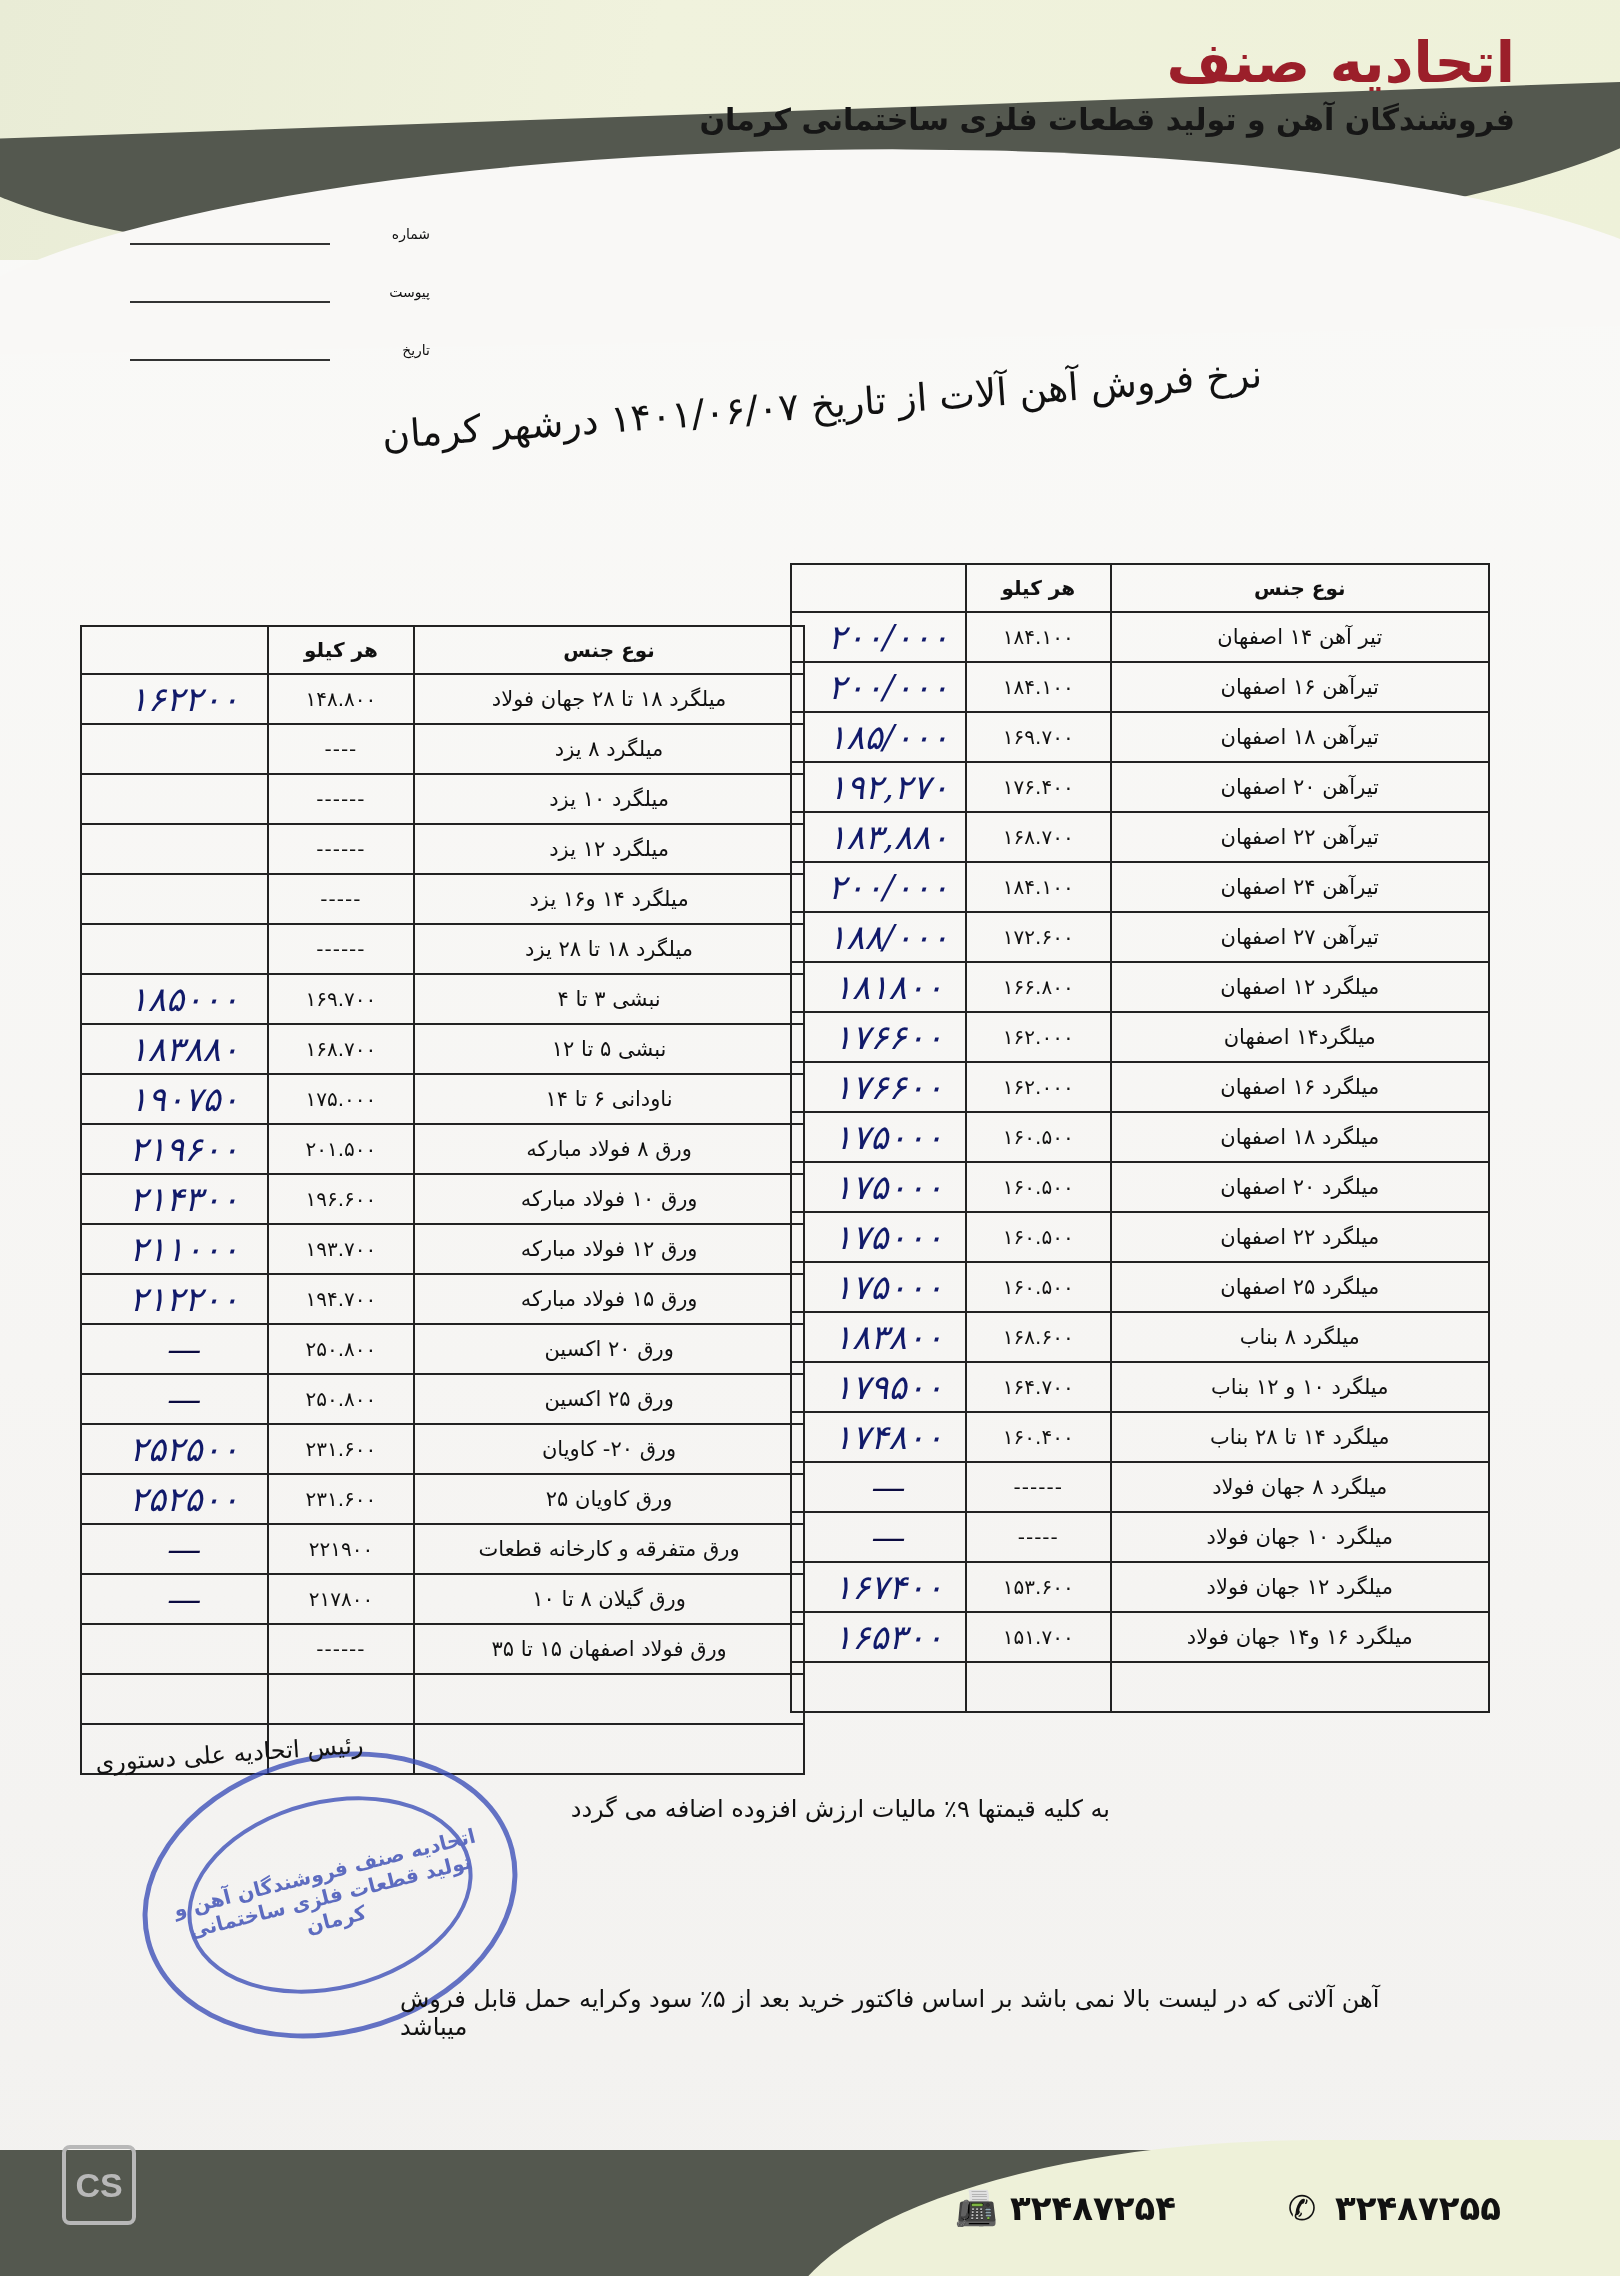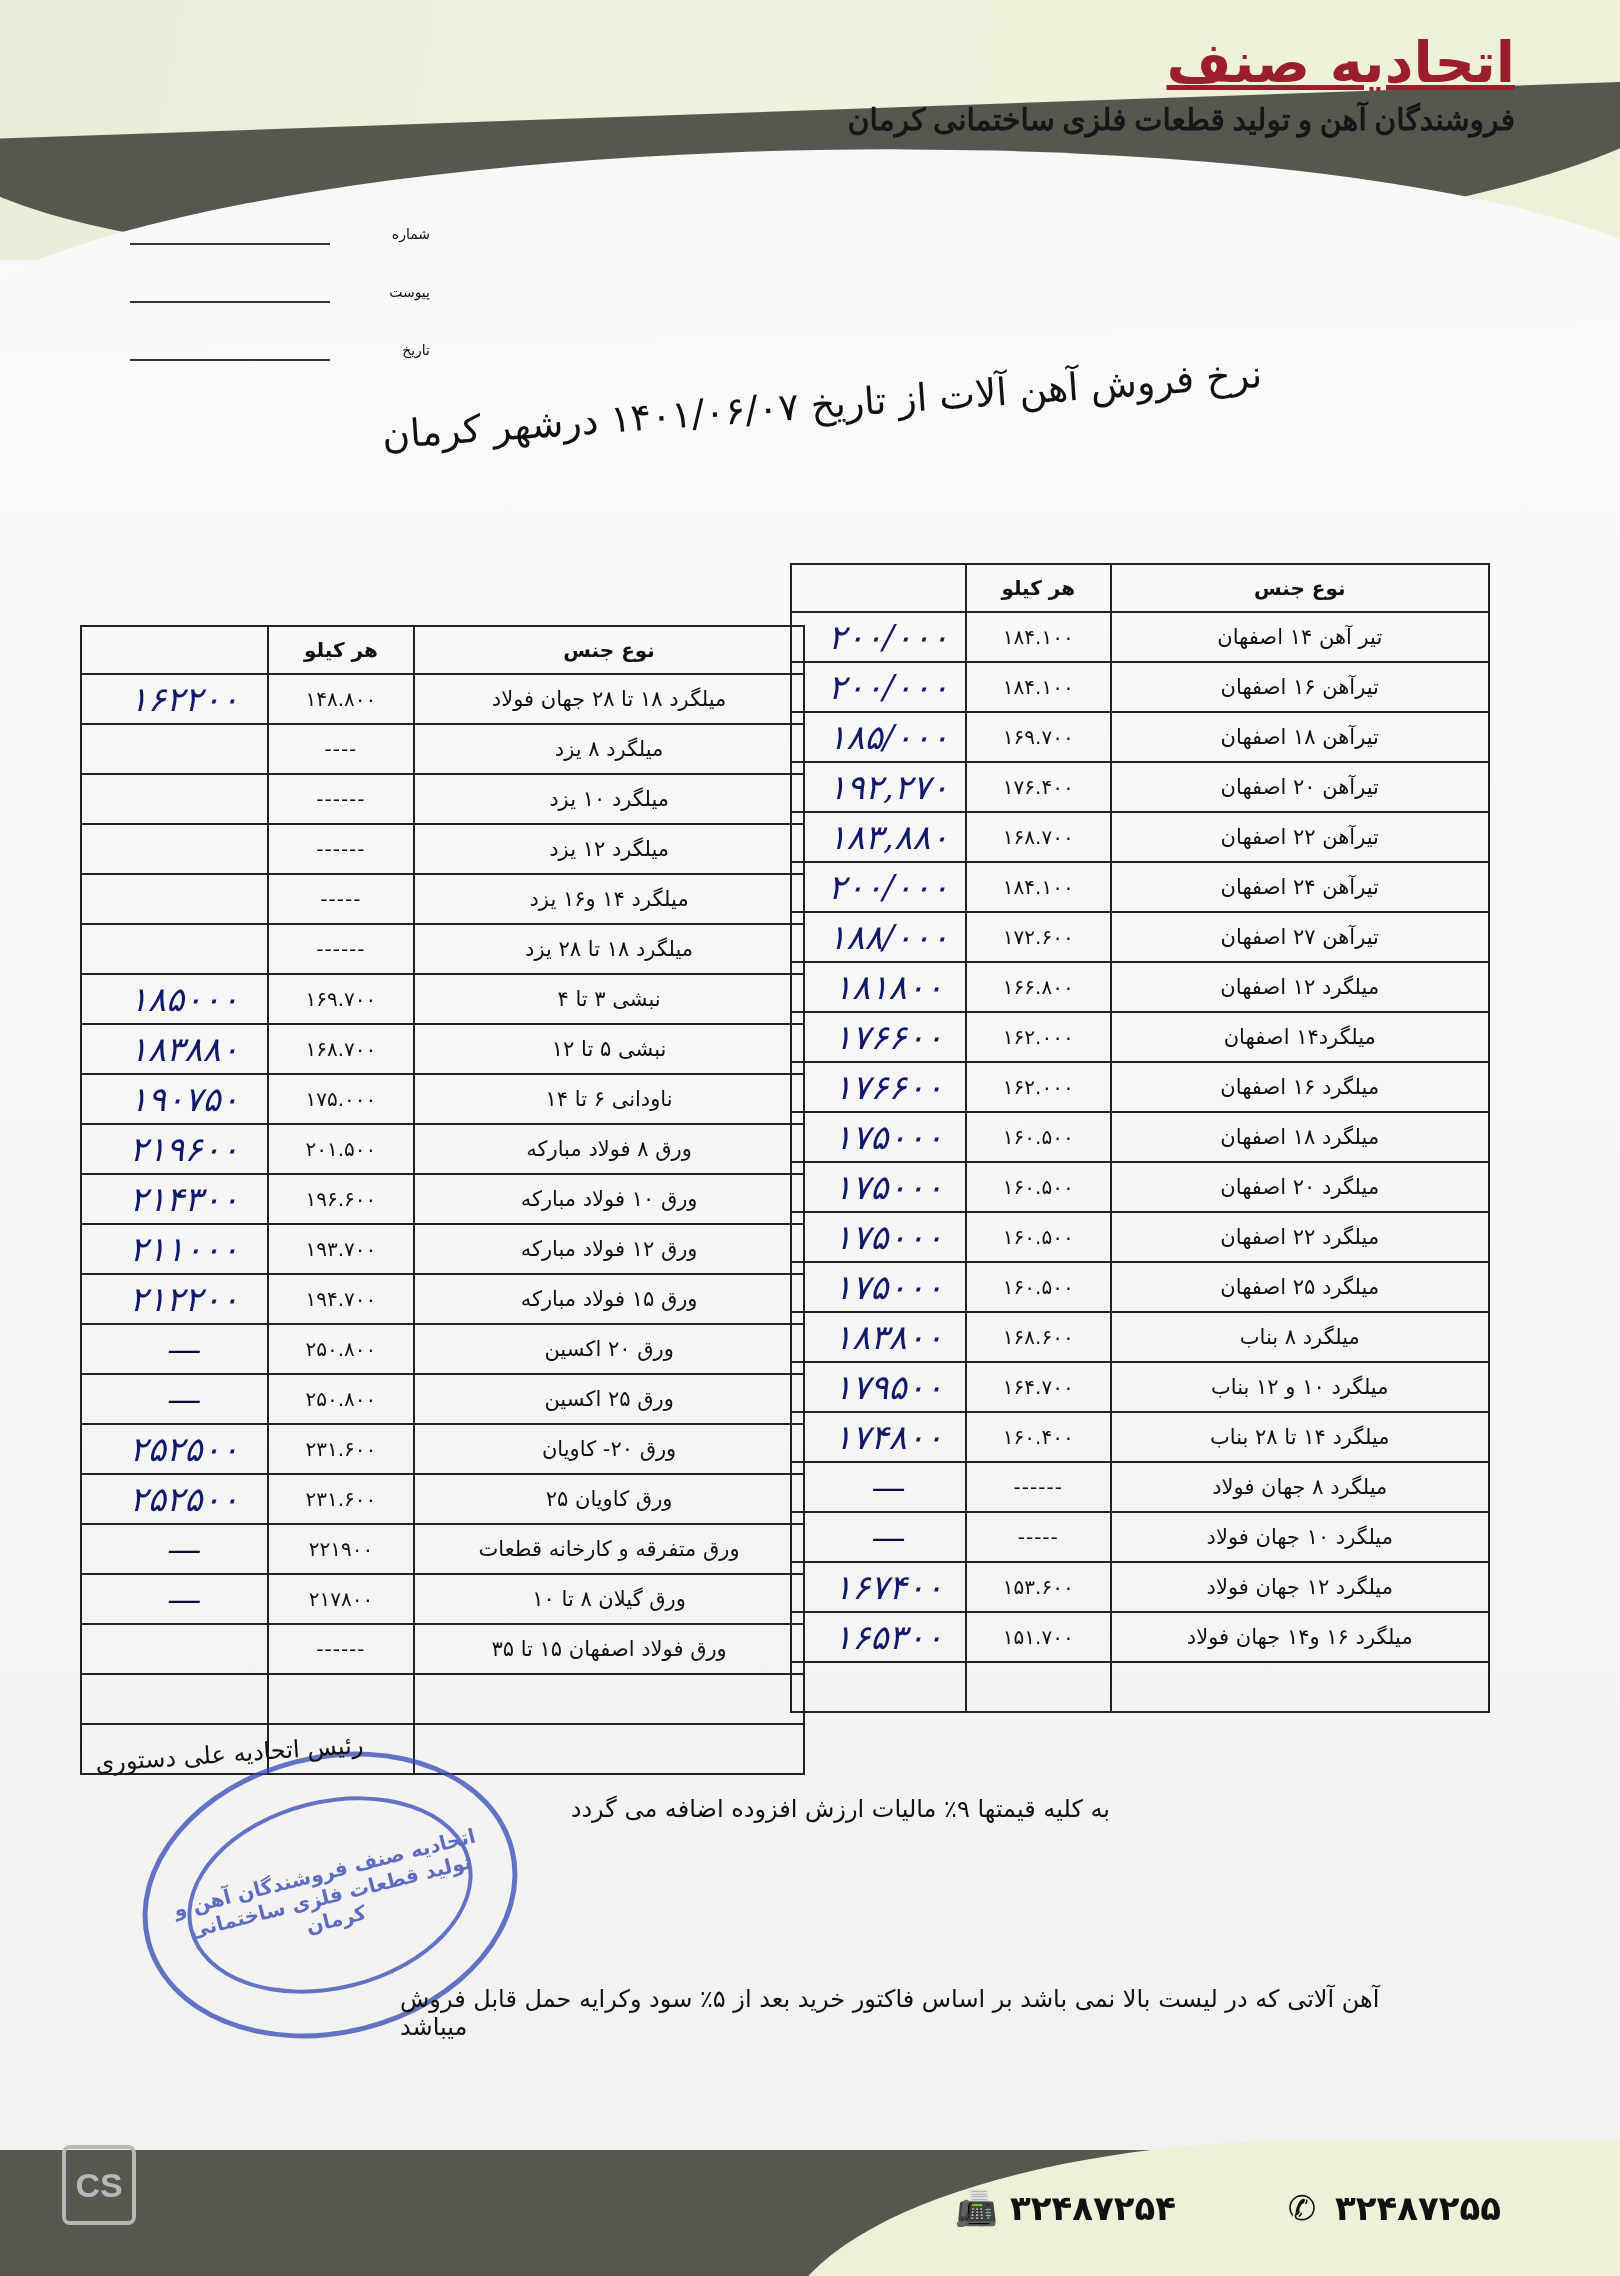--- a/index.html
+++ b/index.html
@@ -2,22 +2,22 @@
 <html><head>
 <meta charset="utf-8">
 <style>
   html,body{margin:0;padding:0;}
   body{width:1620px;height:2276px;position:relative;overflow:hidden;background:#f4f2f1;font-family:"DejaVu Sans",sans-serif;color:#111;}
   .page{position:absolute;inset:0;background:linear-gradient(180deg,#fafaf8 0%,#f6f5f3 60%,#f2f1ef 100%);}
   
   .hdr-bg{position:absolute;left:0;top:0;width:1620px;height:260px;background:linear-gradient(100deg,#e9ecd6 0%,#f0f2dd 40%,#eef1d9 100%);}
   .hdr-swoosh{position:absolute;left:-60px;top:110px;width:1760px;height:160px;border-radius:0 0 50% 50%/0 0 100% 100%;background:#54584f;transform:rotate(-2deg);}
   .hdr-swoosh-in{position:absolute;left:-80px;top:150px;width:1800px;height:190px;border-radius:50% 50% 0 0/100% 100% 0 0;background:#f9f8f6;transform:rotate(-1deg);}
-  .org-title{position:absolute;right:105px;top:30px;font-size:56px;font-weight:bold;color:#9b1f2a;direction:rtl;font-family:"DejaVu Sans",sans-serif;text-decoration:underline;}
-  .org-sub{position:absolute;right:105px;top:100px;font-size:30px;font-weight:bold;color:#161616;direction:rtl;width:900px;text-align:right;line-height:40px;font-family:Liberation Serif, serif;}
+  .org-title{position:absolute;right:105px;top:30px;font-size:56px;font-weight:bold;color:#9b1f2a;direction:rtl;font-family:"DejaVu Sans",sans-serif;}
+  .org-sub{position:absolute;right:105px;top:100px;font-size:30px;font-weight:bold;color:#161616;direction:rtl;width:900px;text-align:right;line-height:40px;}
   
   .meta{position:absolute;left:120px;top:205px;width:310px;direction:rtl;}
   .meta-row{display:flex;align-items:center;height:58px;}
   .meta-label{font-size:14px;font-weight:normal;width:100px;text-align:right;}
   .meta-line{flex:1;border-bottom:2px solid #333;height:0;margin-top:20px;margin-left:10px;}
   .doc-title{position:absolute;left:360px;top:345px;width:900px;direction:rtl;text-align:right;font-size:38px;line-height:58px;transform:rotate(-4deg);transform-origin:right top;}
   
   table{border-collapse:collapse;position:absolute;direction:rtl;}
   td,th{border:2px solid #222;font-weight:normal;padding:0;height:48px;vertical-align:middle;}
   .tR{right:130px;top:563px;width:700px;}

